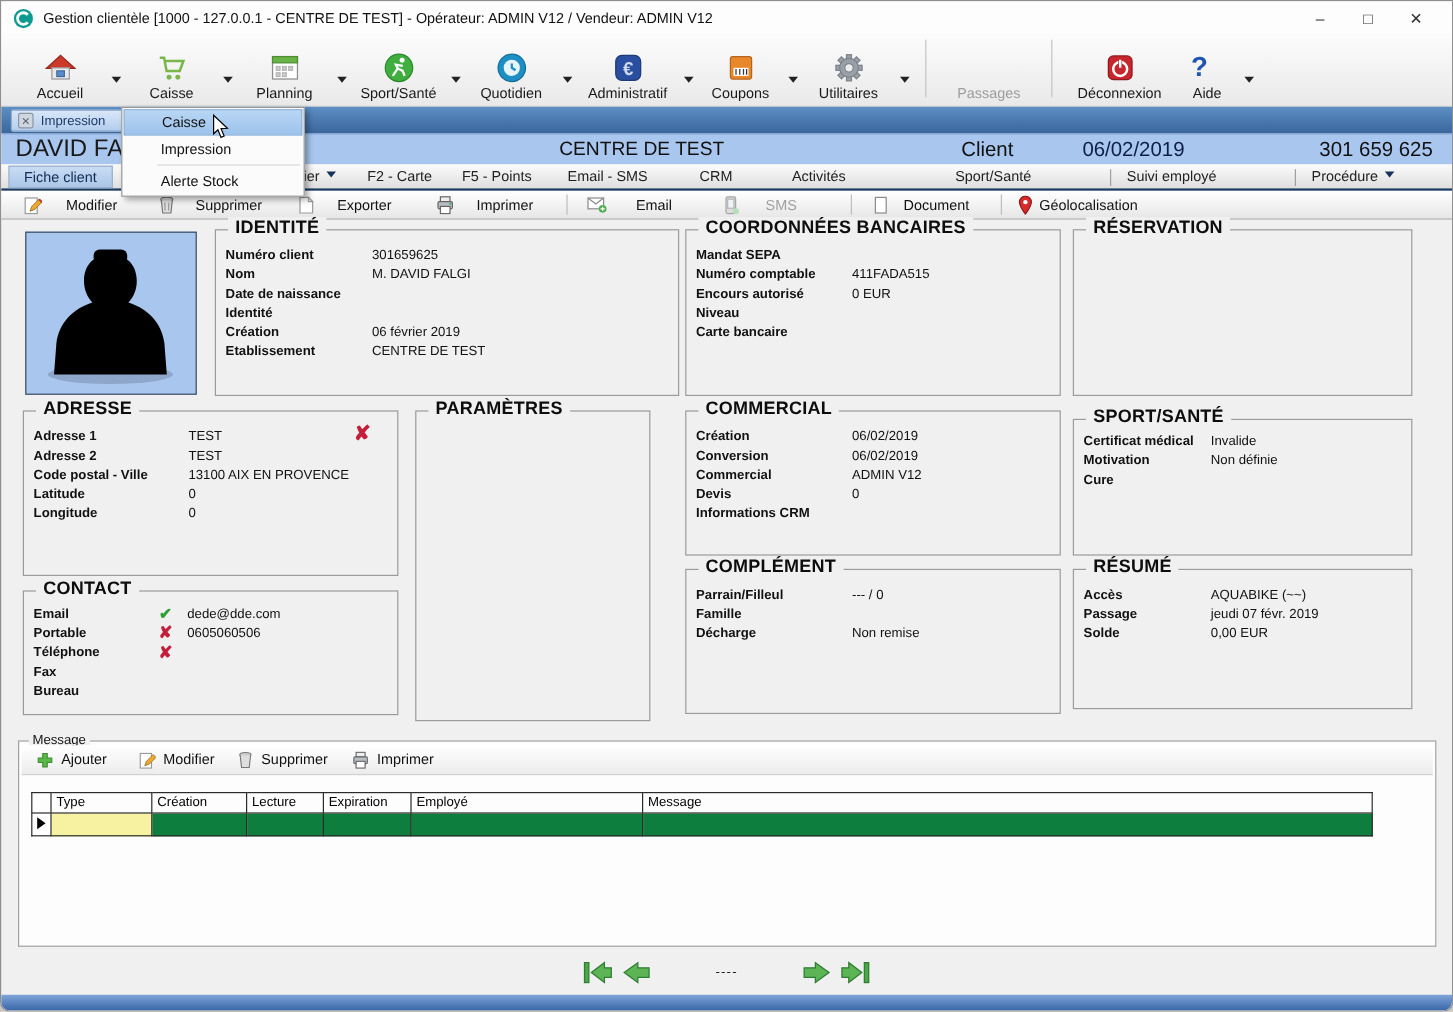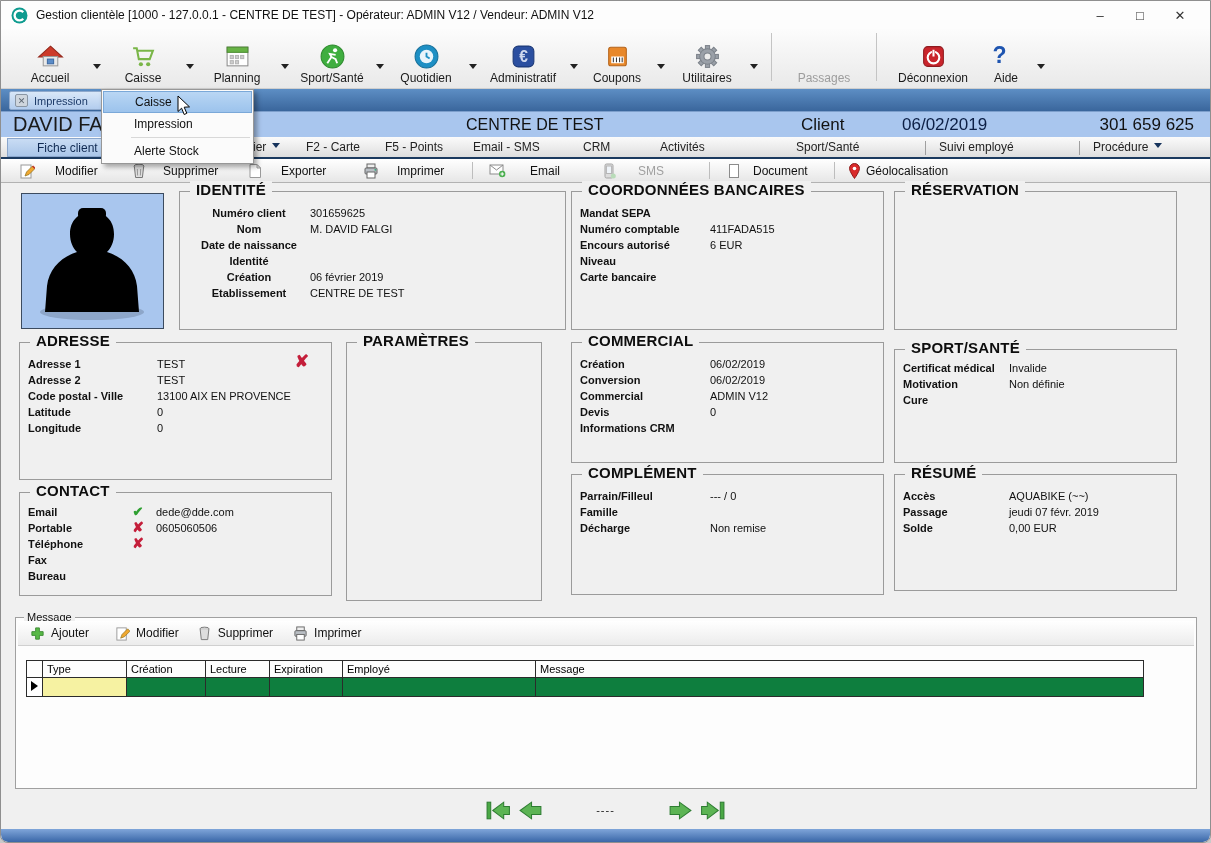--- a/index.html
+++ b/index.html
@@ -47,21 +47,21 @@
   .ch-center { position:absolute; left:465px; top:4px; font-size:16px; color:#111; }
   .ch-type { position:absolute; left:800px; top:3px; font-size:17px; color:#111; }
   .ch-date { position:absolute; left:901px; top:3px; font-size:17px; color:#0c1f45; }
   .ch-number { position:absolute; right:16px; top:3px; font-size:17px; color:#111; }
 
   
   .doc-tabs { position:absolute; left:0; top:136px; right:0; height:22px;
               background:linear-gradient(#fbfbfb,#dedede); border-bottom:2px solid #1b3a5f; }
   .dtab { position:absolute; top:3px; font-size:12px; color:#222; white-space:nowrap; }
   .dtab.selected { top:1px; height:19px; background:linear-gradient(#c9dcf4,#aac6e8);
-                   border:1px solid #8aa6cc; color:#102a52; padding:2px 29px; font-size:12px; }
+                   border:1px solid #8aa6cc; color:#102a52; padding:2px 12px; font-size:12px; }
   .darrow { display:inline-block; border:4px solid transparent; border-top:5px solid #16335c;
             vertical-align:middle; margin-left:6px; }
   .dsep { position:absolute; top:4px; width:1px; height:14px; background:#9f9f9f; }
 
   
   .action-bar { position:absolute; left:0; top:158px; right:0; height:24px;
                 background:linear-gradient(#ffffff,#e6e6e6); border-bottom:1px solid #b2b2b2; }
   .act { position:absolute; top:0; height:23px; display:flex; align-items:center; }
   .act svg { flex:0 0 auto; }
   .act .albl { font-size:12px; color:#111; }
@@ -69,21 +69,21 @@
   .asep { position:absolute; top:3px; width:1px; height:17px; background:#bdbdbd; }
 
   
   .panel { position:absolute; border:1px solid #9b9b9b; }
   .ptitle { position:absolute; top:-11px; left:10px; background:#f0f0f0; padding:0 6px;
             font-size:15px; font-weight:bold; color:#0d0d0d; letter-spacing:.2px; white-space:nowrap;}
   .pbody { padding:13px 6px 0 8px; }
   .frow { display:flex; line-height:16px; }
   .flabel { font-size:11px; font-weight:bold; color:#111; flex:0 0 auto; }
   .fvalue { font-size:11px; color:#111; white-space:nowrap; }
-  .lc130 .flabel{ width:130px; } .lc122 .flabel{ width:122px;text-align:center; } .lc129 .flabel{ width:129px; }
+  .lc130 .flabel{ width:130px; } .lc122 .flabel{ width:122px; } .lc129 .flabel{ width:129px; }
   .lc106 .flabel{ width:106px; } .lc92 .flabel{ width:92px; }
   .fmark { width:36px; text-align:center; font-size:13px; font-weight:bold; flex:0 0 auto; line-height:15px;}
   .fmark.ok { color:#2fa032; } .fmark.bad { color:#c41e3a; font-size:14px; }
   .adr-x { position:absolute; right:22px; top:8px; font-size:17px; font-weight:bold; color:#c41e3a; }
 
   .photo { position:absolute; left:20px; top:192px; width:143px; height:136px;
            background:#a9c6ee; border:1px solid #3c4b5f; }
 
   
   .msg-group { position:absolute; left:14px; top:616px; width:1182px; height:172px;
@@ -425,21 +425,21 @@
       <div class="frow">
           <span class="flabel">Mandat SEPA</span>
           <span class="fvalue"></span>
         </div>
       <div class="frow">
           <span class="flabel">Numéro comptable</span>
           <span class="fvalue">411FADA515</span>
         </div>
       <div class="frow">
           <span class="flabel">Encours autorisé</span>
-          <span class="fvalue">6 EUR</span>
+          <span class="fvalue">0 EUR</span>
         </div>
       <div class="frow">
           <span class="flabel">Niveau</span>
           <span class="fvalue"></span>
         </div>
       <div class="frow">
           <span class="flabel">Carte bancaire</span>
           <span class="fvalue"></span>
         </div>
     </div>

